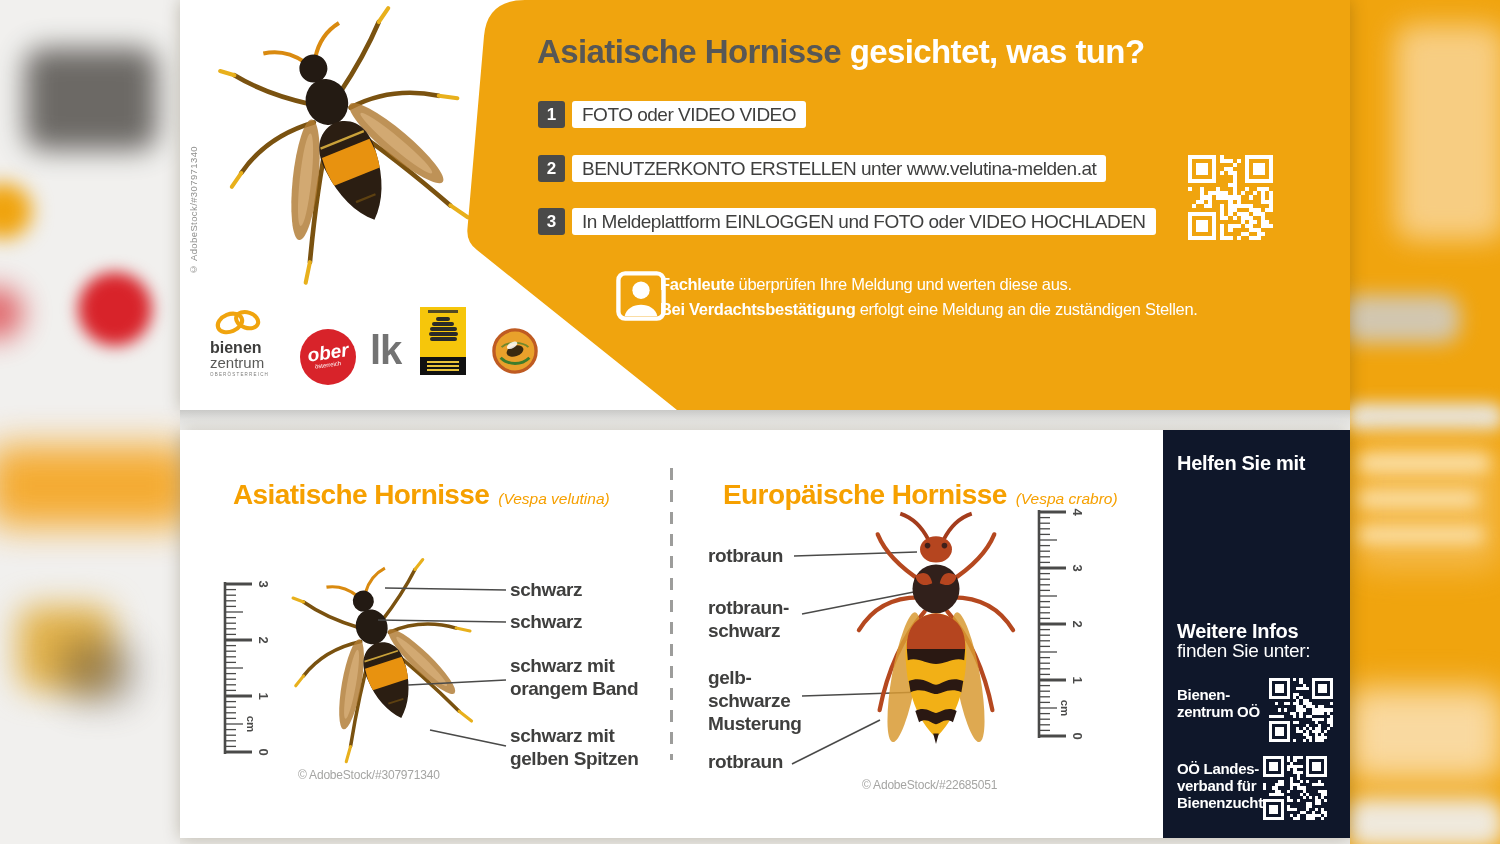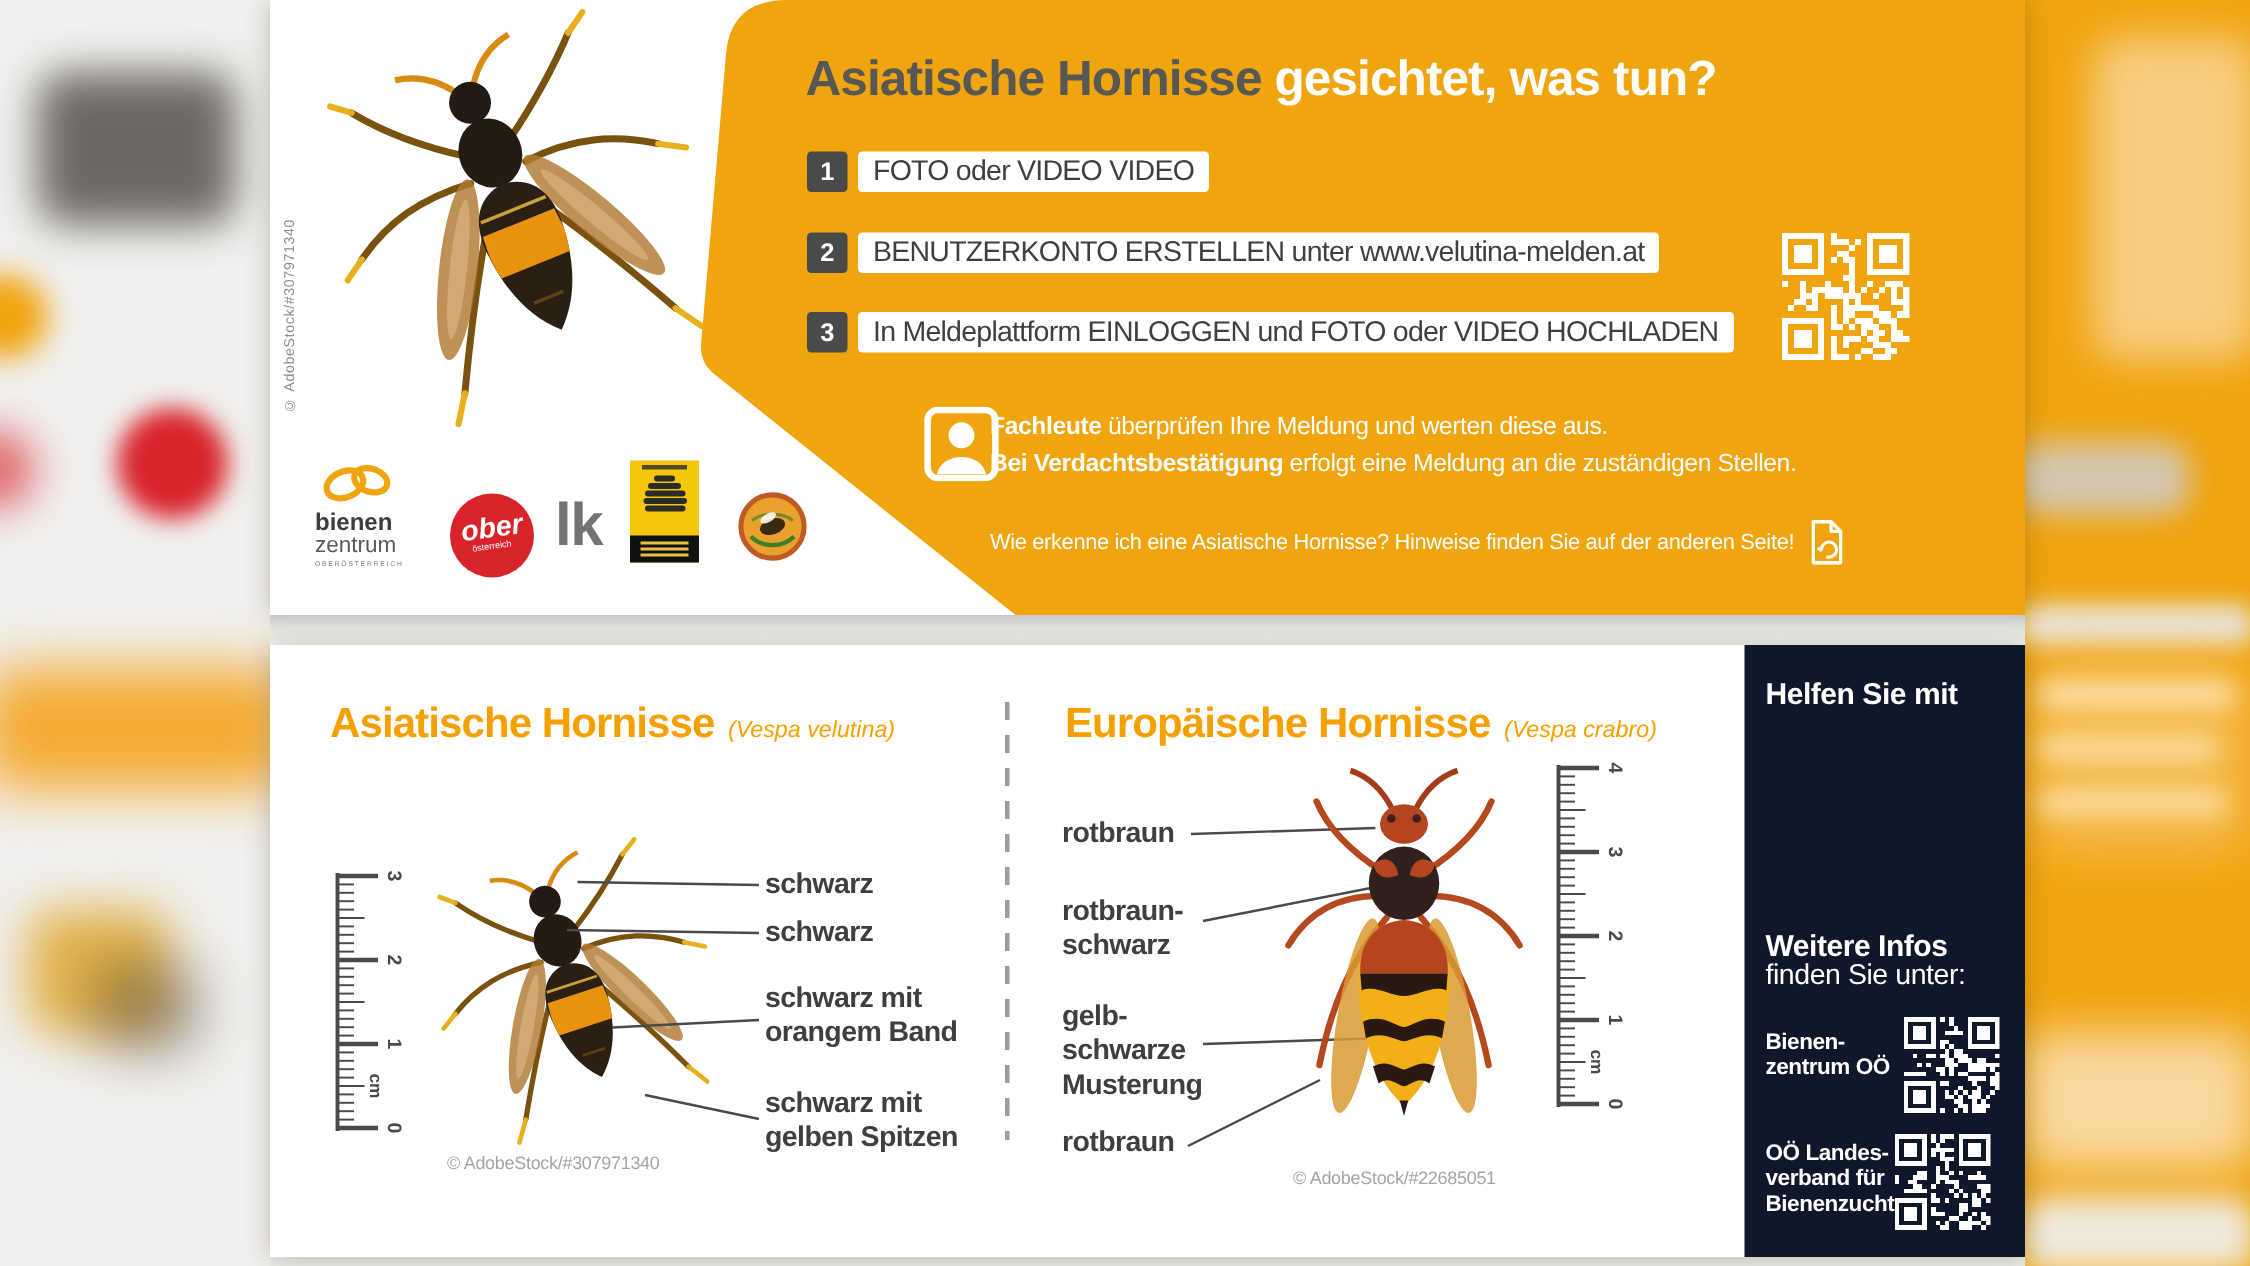--- a/index.html
+++ b/index.html
@@ -69,21 +69,21 @@
   .logo-hive{left:240px;top:307px;width:46px;height:68px;background:#f6c60b;display:flex;
              flex-direction:column;align-items:center}
   .hive-topline{margin-top:3px;width:30px;height:3px;background:#2b2b28;opacity:.8}
   .hive-skep{margin-top:4px;display:flex;flex-direction:column;align-items:center;gap:1px}
   .hive-skep i{display:block;background:#2b2b28;border-radius:2px;height:4px}
   .hive-band{margin-top:auto;width:100%;height:18px;background:#111;display:flex;flex-direction:column;
              align-items:center;justify-content:center;gap:2px}
   .hive-band i{display:block;width:32px;height:2px;background:#e8c23a}
   .logo-badge{left:312px;top:328px;width:46px;height:46px}
   
-  .h2{margin:4px;white-space:nowrap;color:#f6a000}
+  .h2{margin:17px;white-space:nowrap;color:#f6a000}
   .h-left{left:36px;top:32px}.h-right{left:526px;top:32px}
   .h-title{font-size:28px;font-weight:700;letter-spacing:-.6px}
   .h-sub{font-style:italic;font-size:15.5px;margin-left:9px;font-weight:400}
   .pre{white-space:pre-line}
   .lbl{color:#3f3f3e;font-weight:700;font-size:19px;letter-spacing:-.4px;line-height:23px}
   .lbl-l1{left:330px;top:148px}.lbl-l2{left:330px;top:180px}
   .lbl-l3{left:330px;top:224px}.lbl-l4{left:330px;top:294px}
   .lbl-r1{left:528px;top:114px}.lbl-r2{left:528px;top:166px}
   .lbl-r3{left:528px;top:236px}.lbl-r4{left:528px;top:320px}
   .credit{font-size:12px;color:#a5a5a3;letter-spacing:-.2px}
@@ -364,29 +364,20 @@
   <svg class="abs person" viewBox="0 0 52 52">
     <rect x="2.5" y="2.5" width="47" height="47" rx="7" fill="none" stroke="#fff" stroke-width="4.5"></rect>
     <circle cx="26" cy="20" r="9" fill="#fff"></circle>
     <path d="M9 47 C 12 31,40 31,43 47 Z" fill="#fff"></path>
   </svg>
   <div class="abs review">
     <div><b>Fachleute</b><span> überprüfen Ihre Meldung und werten diese aus.</span></div>
     <div><b>Bei Verdachtsbestätigung</b><span> erfolgt eine Meldung an die zuständigen Stellen.</span></div>
   </div>
 
-  <div class="abs note-row">
-    <span>Wie erkenne ich eine Asiatische Hornisse? Hinweise finden Sie auf der anderen Seite!</span>
-    <svg class="flip-icon" viewBox="0 0 26 34">
-      <path d="M3 2 h13 l7 7 v23 h-20 z" fill="none" stroke="#fff" stroke-width="2.4" stroke-linejoin="round"></path>
-      <path d="M16 2 v7 h7" fill="none" stroke="#fff" stroke-width="2.4" stroke-linejoin="round"></path>
-      <path d="M9 23 a5.5 5.5 0 1 1 3.5 4.5" fill="none" stroke="#fff" stroke-width="2.2"></path>
-      <path d="M9 19.5 l0 5 l-3.6 -2.5 z" fill="#fff"></path>
-    </svg>
-  </div>
 </section>
 
 <div class="card-gap"></div>
 
 <section class="card card-bottom">
   <h2 class="abs h2 h-left"><span class="h-title">Asiatische Hornisse</span><span class="h-sub">(Vespa velutina)</span></h2>
   <h2 class="abs h2 h-right"><span class="h-title">Europäische Hornisse</span><span class="h-sub">(Vespa crabro)</span></h2>
 
   <svg class="abs ruler ruler-left" width="48" height="200">
       <line x1="5" y1="188" x2="5" y2="16" stroke="#4a4a49" stroke-width="2.6"></line>

